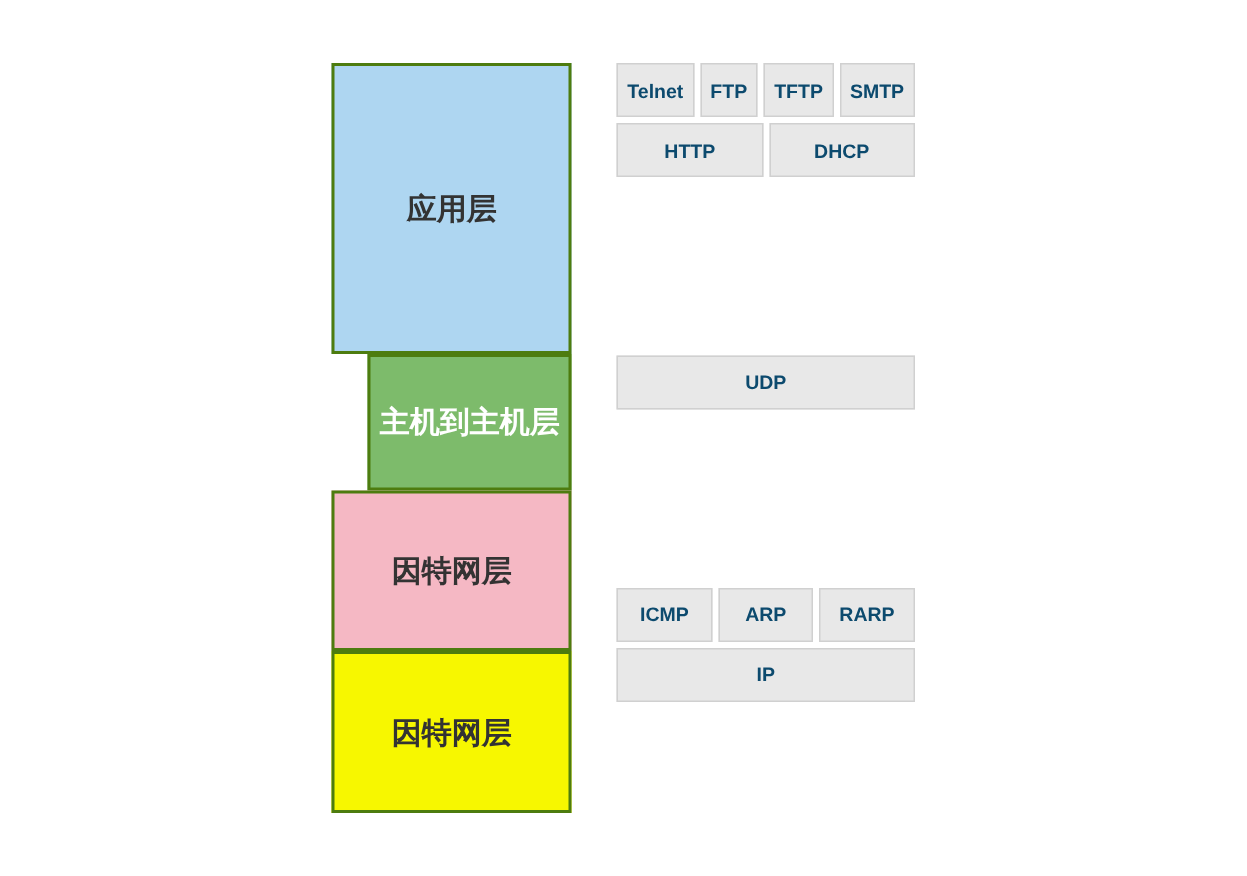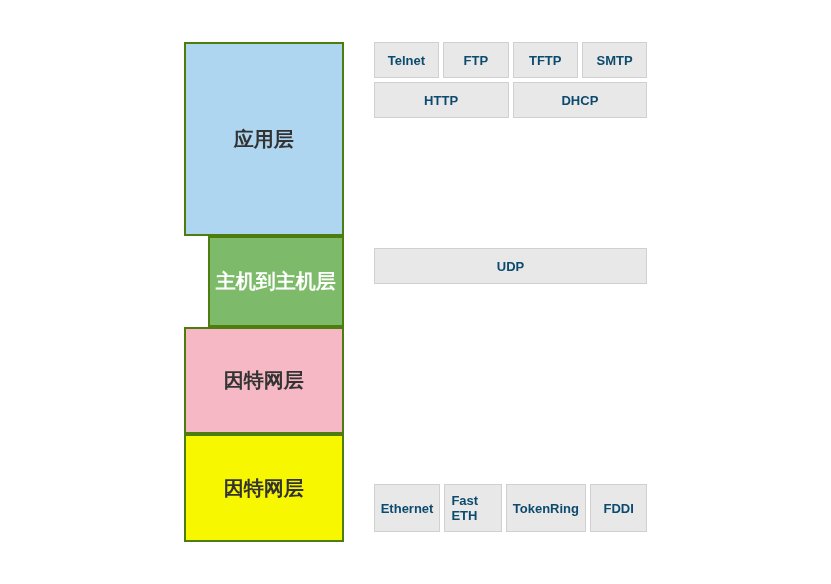--- a/index.html
+++ b/index.html
@@ -142,34 +142,36 @@
     <div class="protocol-section">
       <div class="protocol-row">
         <div class="proto-cell" style="flex:2">
             <span>UDP</span>
           </div>
       </div>
     </div>
 
     <div class="section-spacer"></div>
 
+    <div class="protocol-section">
+      <div class="protocol-row">
+        <div class="proto-cell">
+            <span>ICMP</span>
+          </div>
+        <div class="proto-cell">
+            <span>ARP</span>
+          </div>
+        <div class="proto-cell">
+            <span>RARP</span>
+          </div>
+      </div>
+      <div class="protocol-row">
+        <div class="proto-cell full-width">
+            <span>IP</span>
+          </div>
+      </div>
+    </div>
 
     <div class="section-spacer"></div>
 
-    <div class="protocol-section">
-      <div class="protocol-row">
-        <div class="proto-cell">
-            <span>Ethernet</span>
-          </div>
-        <div class="proto-cell">
-            <span>Fast ETH</span>
-          </div>
-        <div class="proto-cell">
-            <span>TokenRing</span>
-          </div>
-        <div class="proto-cell">
-            <span>FDDI</span>
-          </div>
-      </div>
-    </div>
 
   </div>
 </div>
 
 </body></html>

